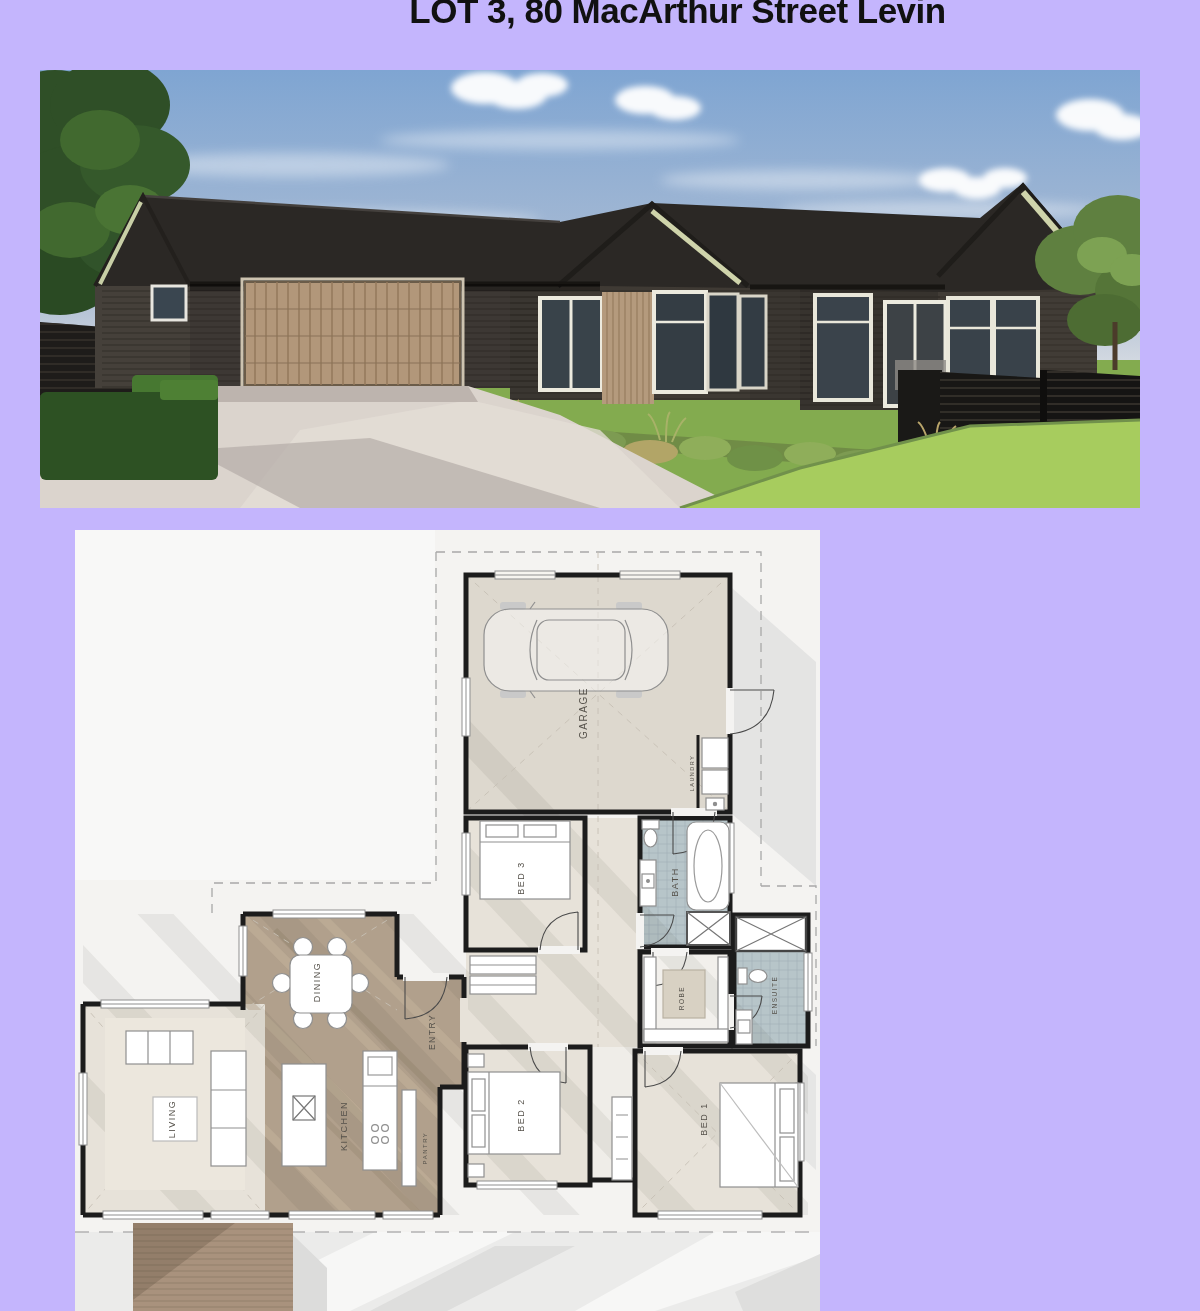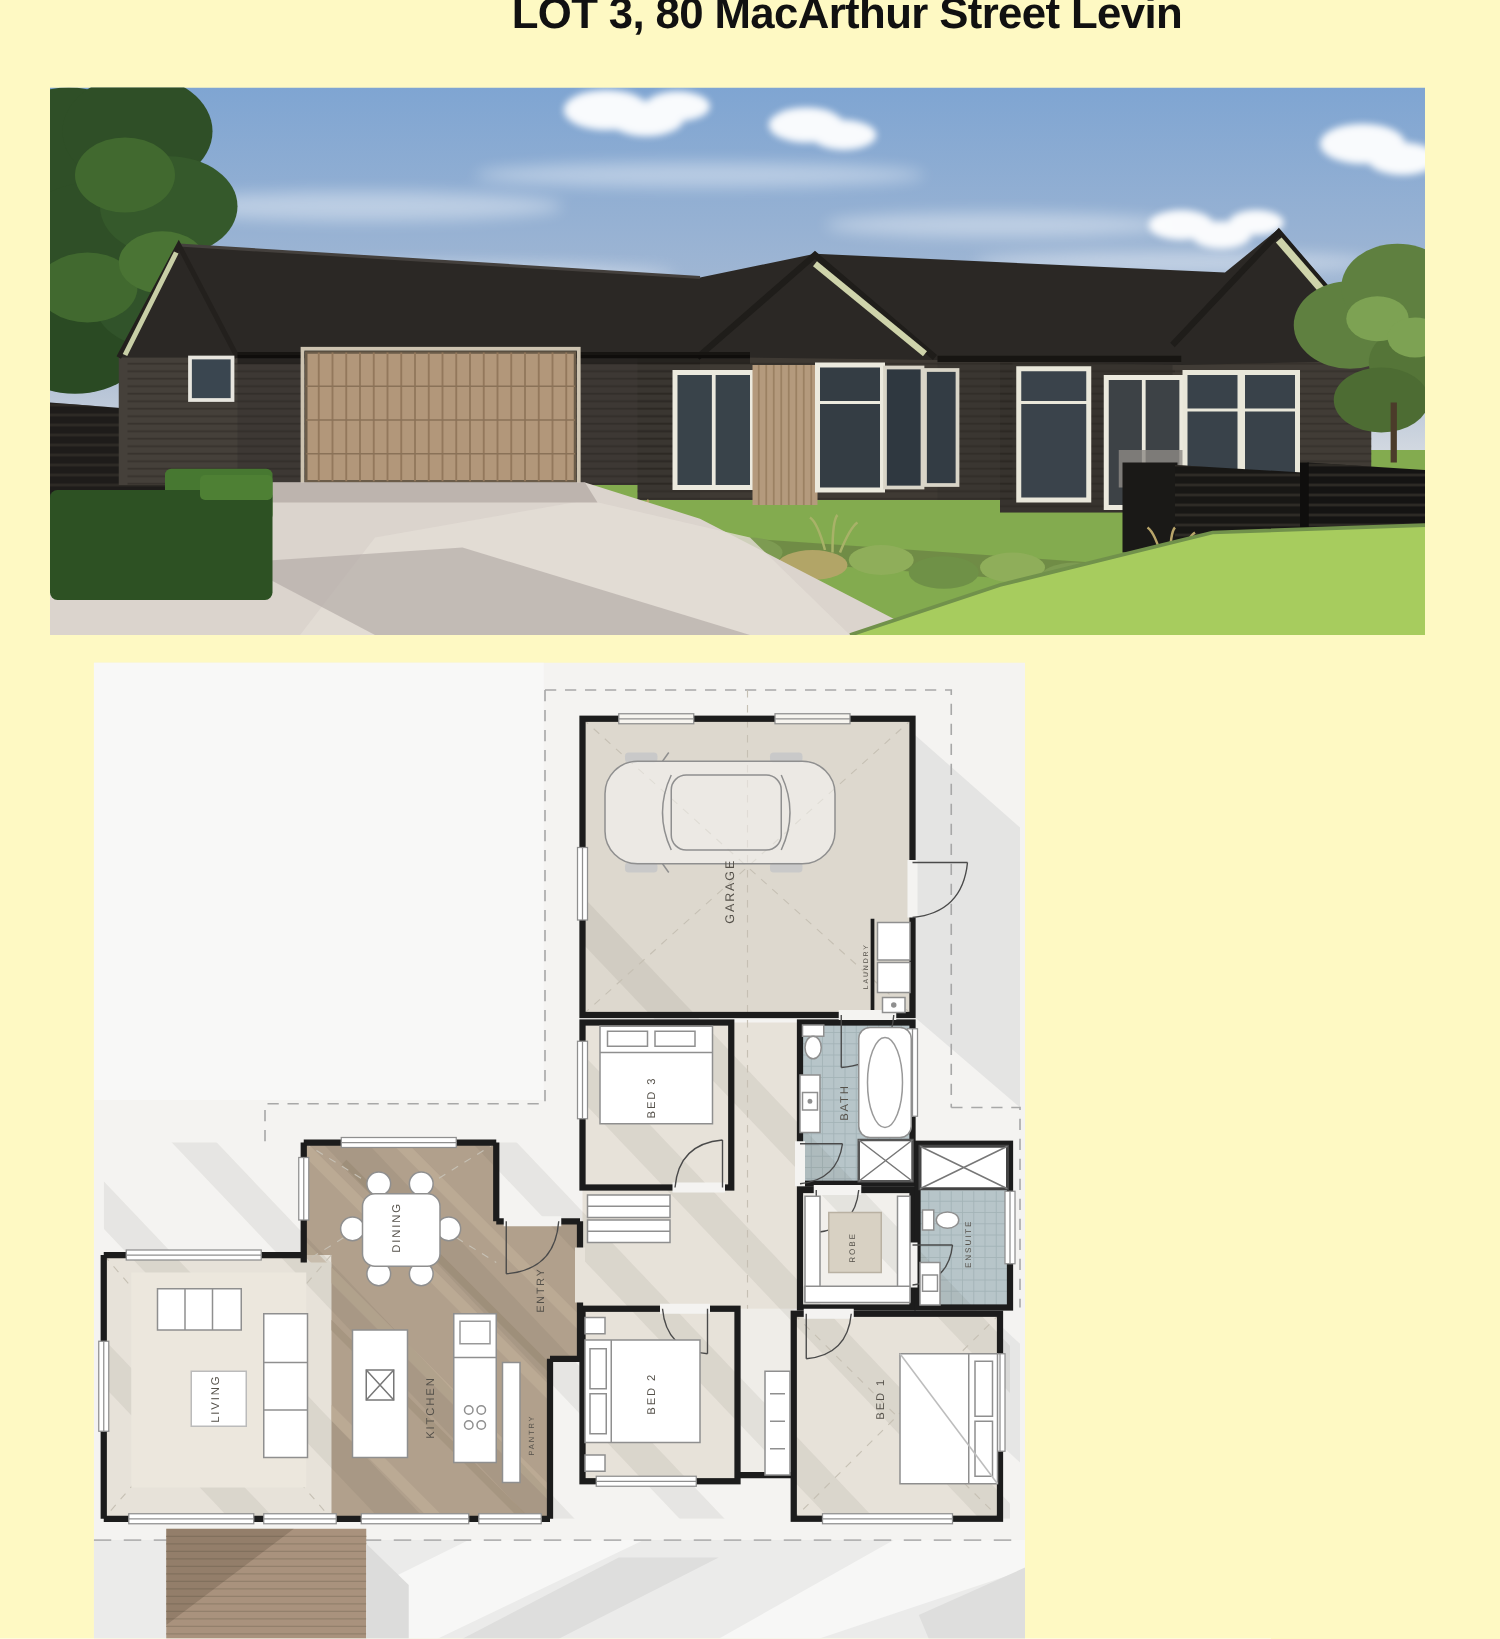--- a/index.html
+++ b/index.html
@@ -1,16 +1,16 @@
 <!DOCTYPE html>
 <html><head>
 <meta charset="utf-8">
 <style>
   html,body{margin:0;padding:0;background:#ffffff;}
-  .page{position:relative;width:1200px;height:1311px;overflow:hidden;background:#fef9c3;
+  .page{position:relative;width:1200px;height:1311px;overflow:hidden;background:#c4b5fd;
         font-family:"Liberation Sans", sans-serif;}
   .title{position:absolute;top:-9px;left:0;width:1355px;text-align:center;margin:0;
          font-size:35px;font-weight:700;color:#111;letter-spacing:-0.5px;
          font-family:"Liberation Sans", sans-serif;}
   figure{margin:0;padding:0;}
   .photo{position:absolute;left:40px;top:70px;width:1100px;height:438px;}
   .plan{position:absolute;left:75px;top:530px;width:745px;height:781px;}
   svg{display:block;}
   .roomlabel{fill:#55514a;letter-spacing:1.5px;font-family:"Liberation Sans", sans-serif;}
 </style>

